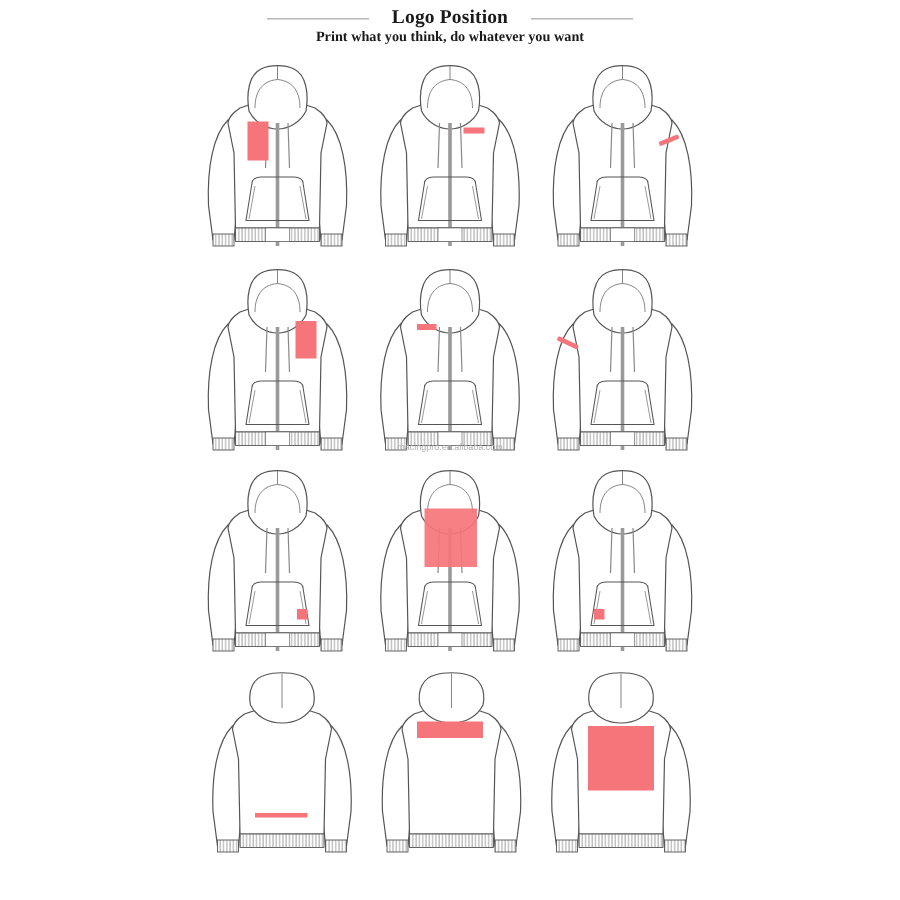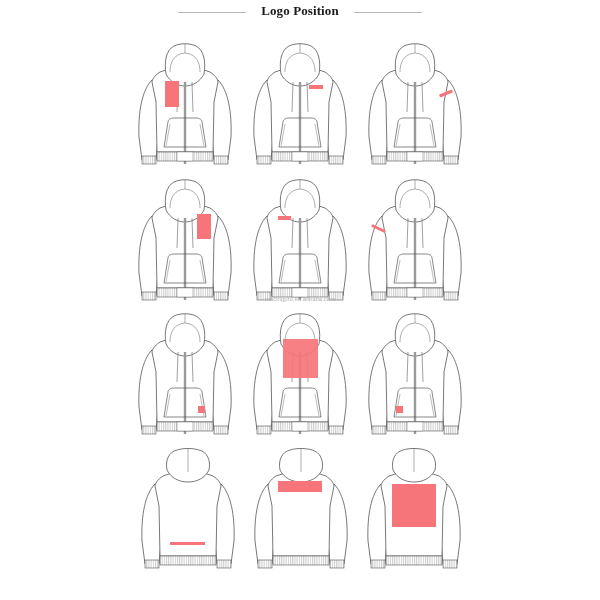--- a/index.html
+++ b/index.html
@@ -16,20 +16,21 @@
   .mark { position: absolute; background: #f6757a; }
   .mark.stripe { height: 5px; border-radius: 1px; }
 </style>
 </head>
 <body>
 
 <div class="header">
   <div class="rule left"></div>
   <div class="title">Logo Position</div>
   <div class="rule right"></div>
+  <div class="subtitle">Print what you think, do whatever you want</div>
 </div>
 
 <svg width="0" height="0" style="position:absolute" aria-hidden="true">
   <defs>
     <pattern id="rib" width="2.2" height="6" patternUnits="userSpaceOnUse">
       <rect width="2.2" height="6" fill="#ffffff"></rect>
       <line x1="0.6" y1="0" x2="0.6" y2="6" stroke="#9a9a9a" stroke-width="0.6"></line>
     </pattern>
 
     <g id="hoodie-front">

